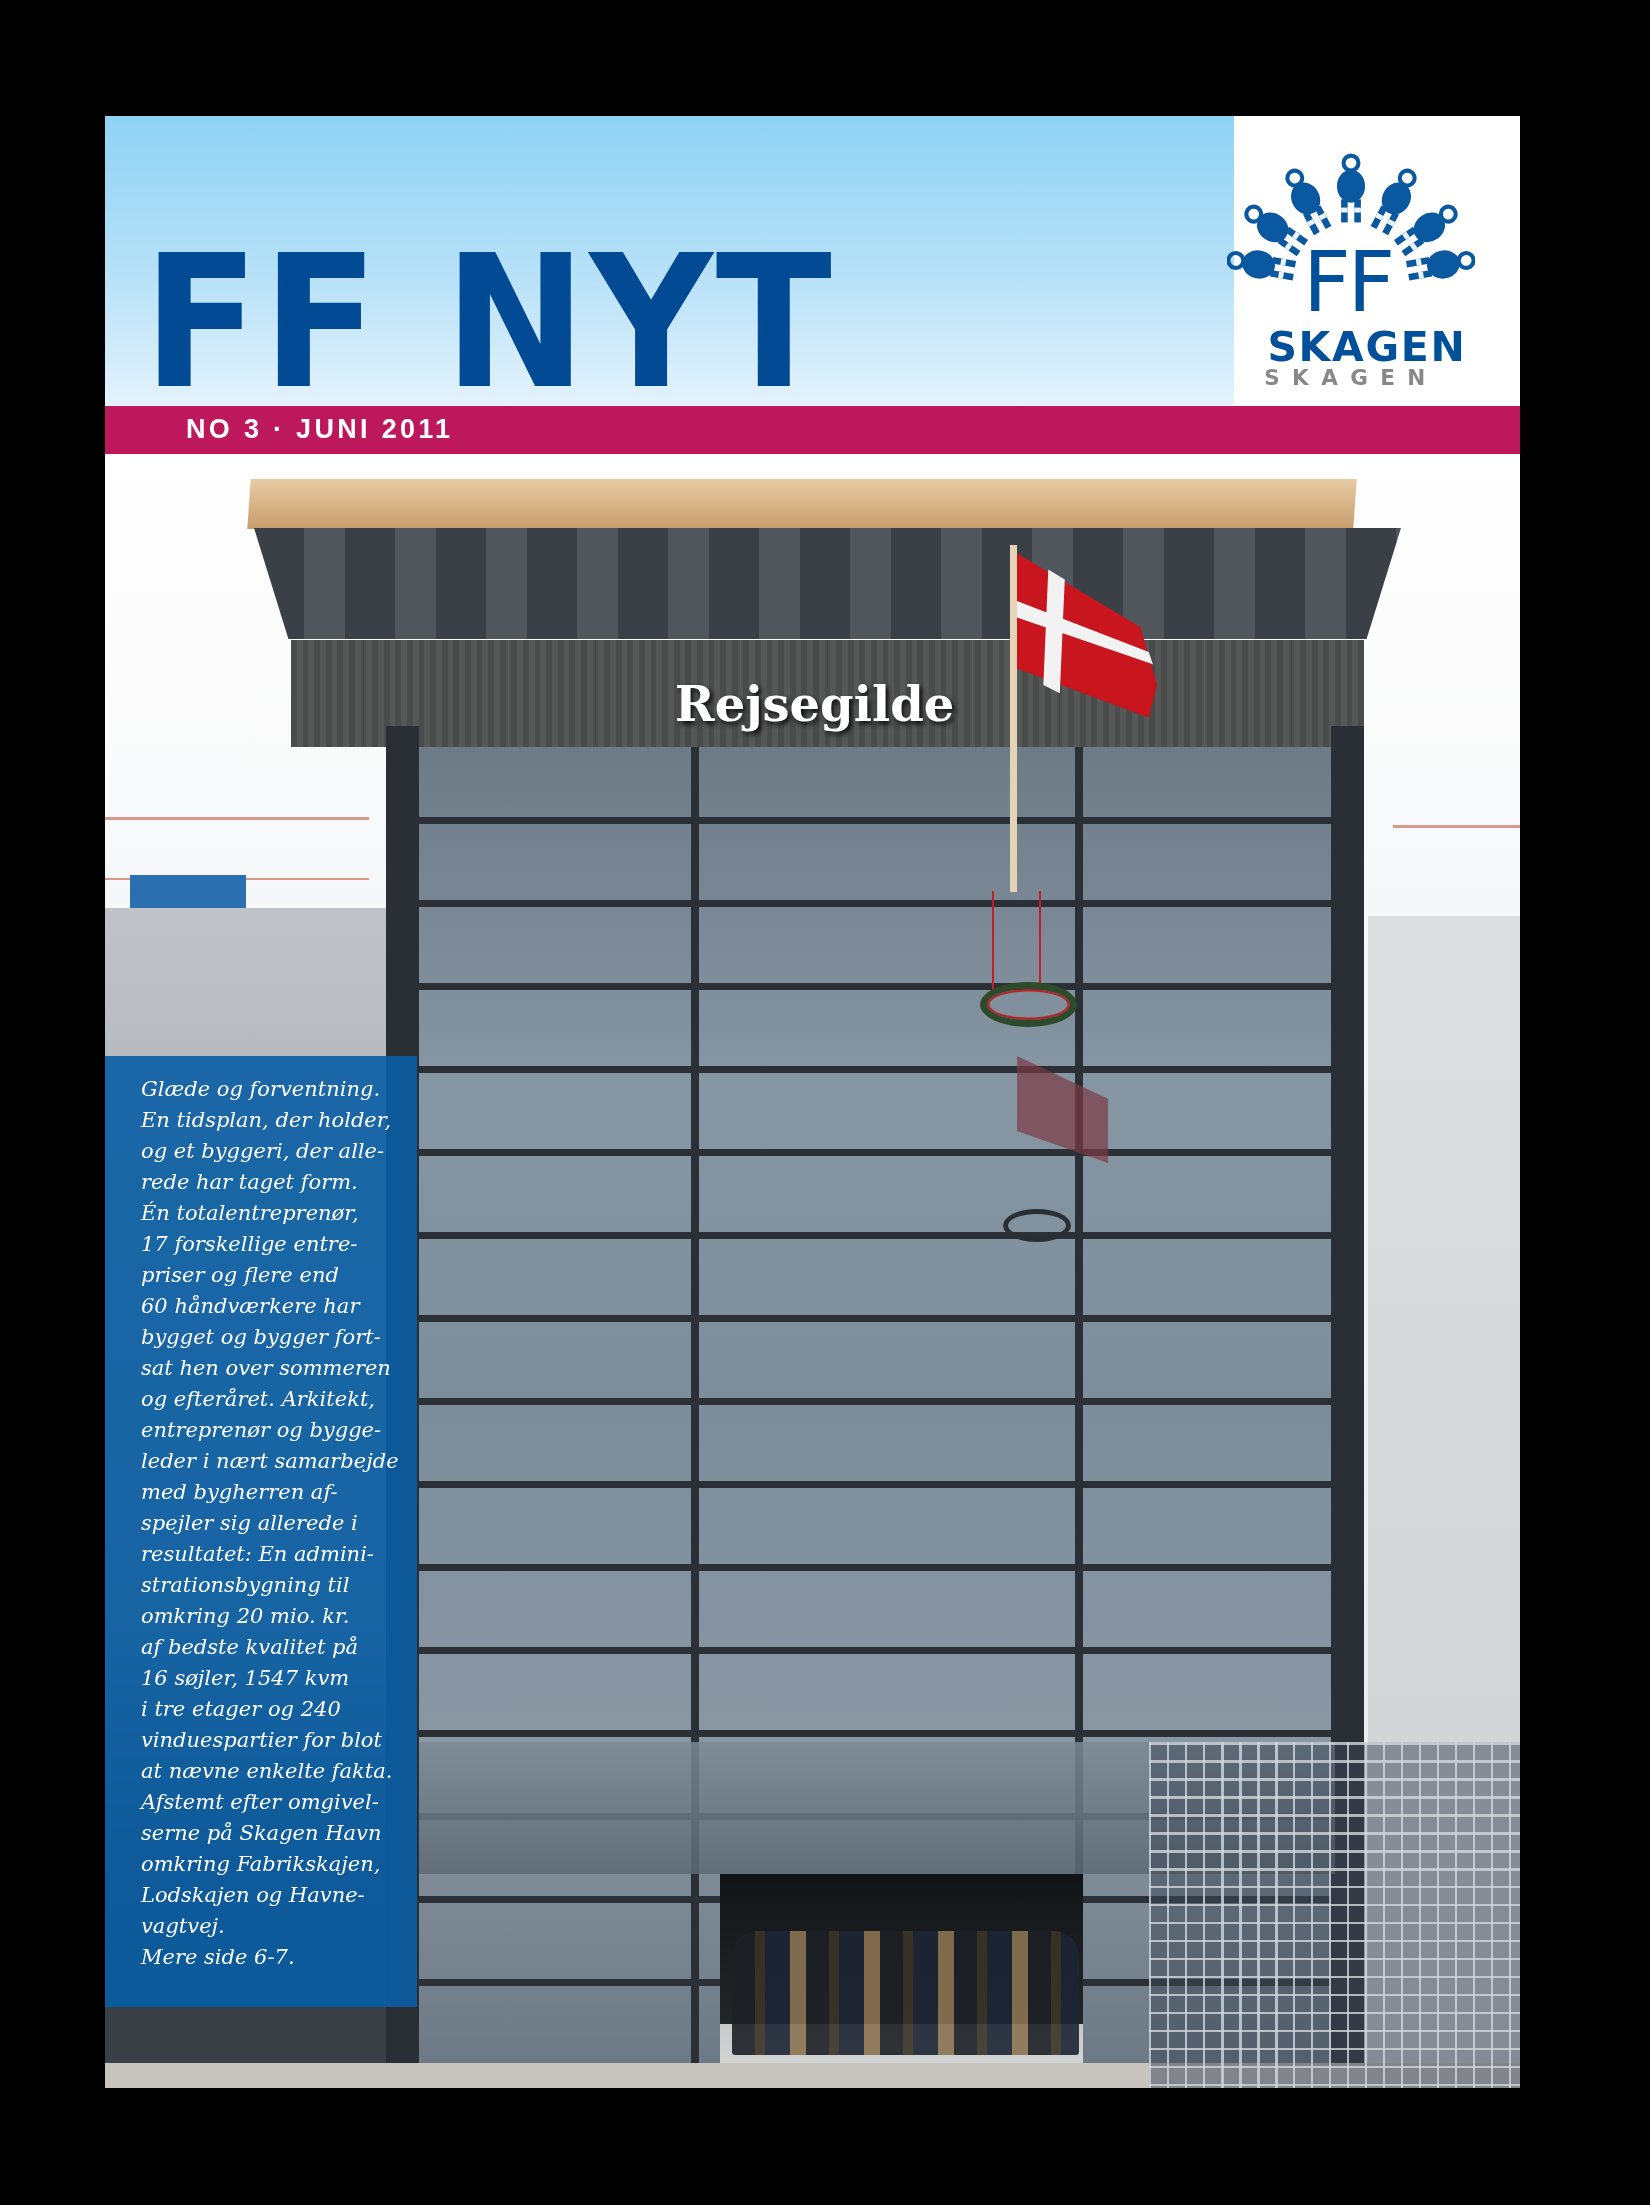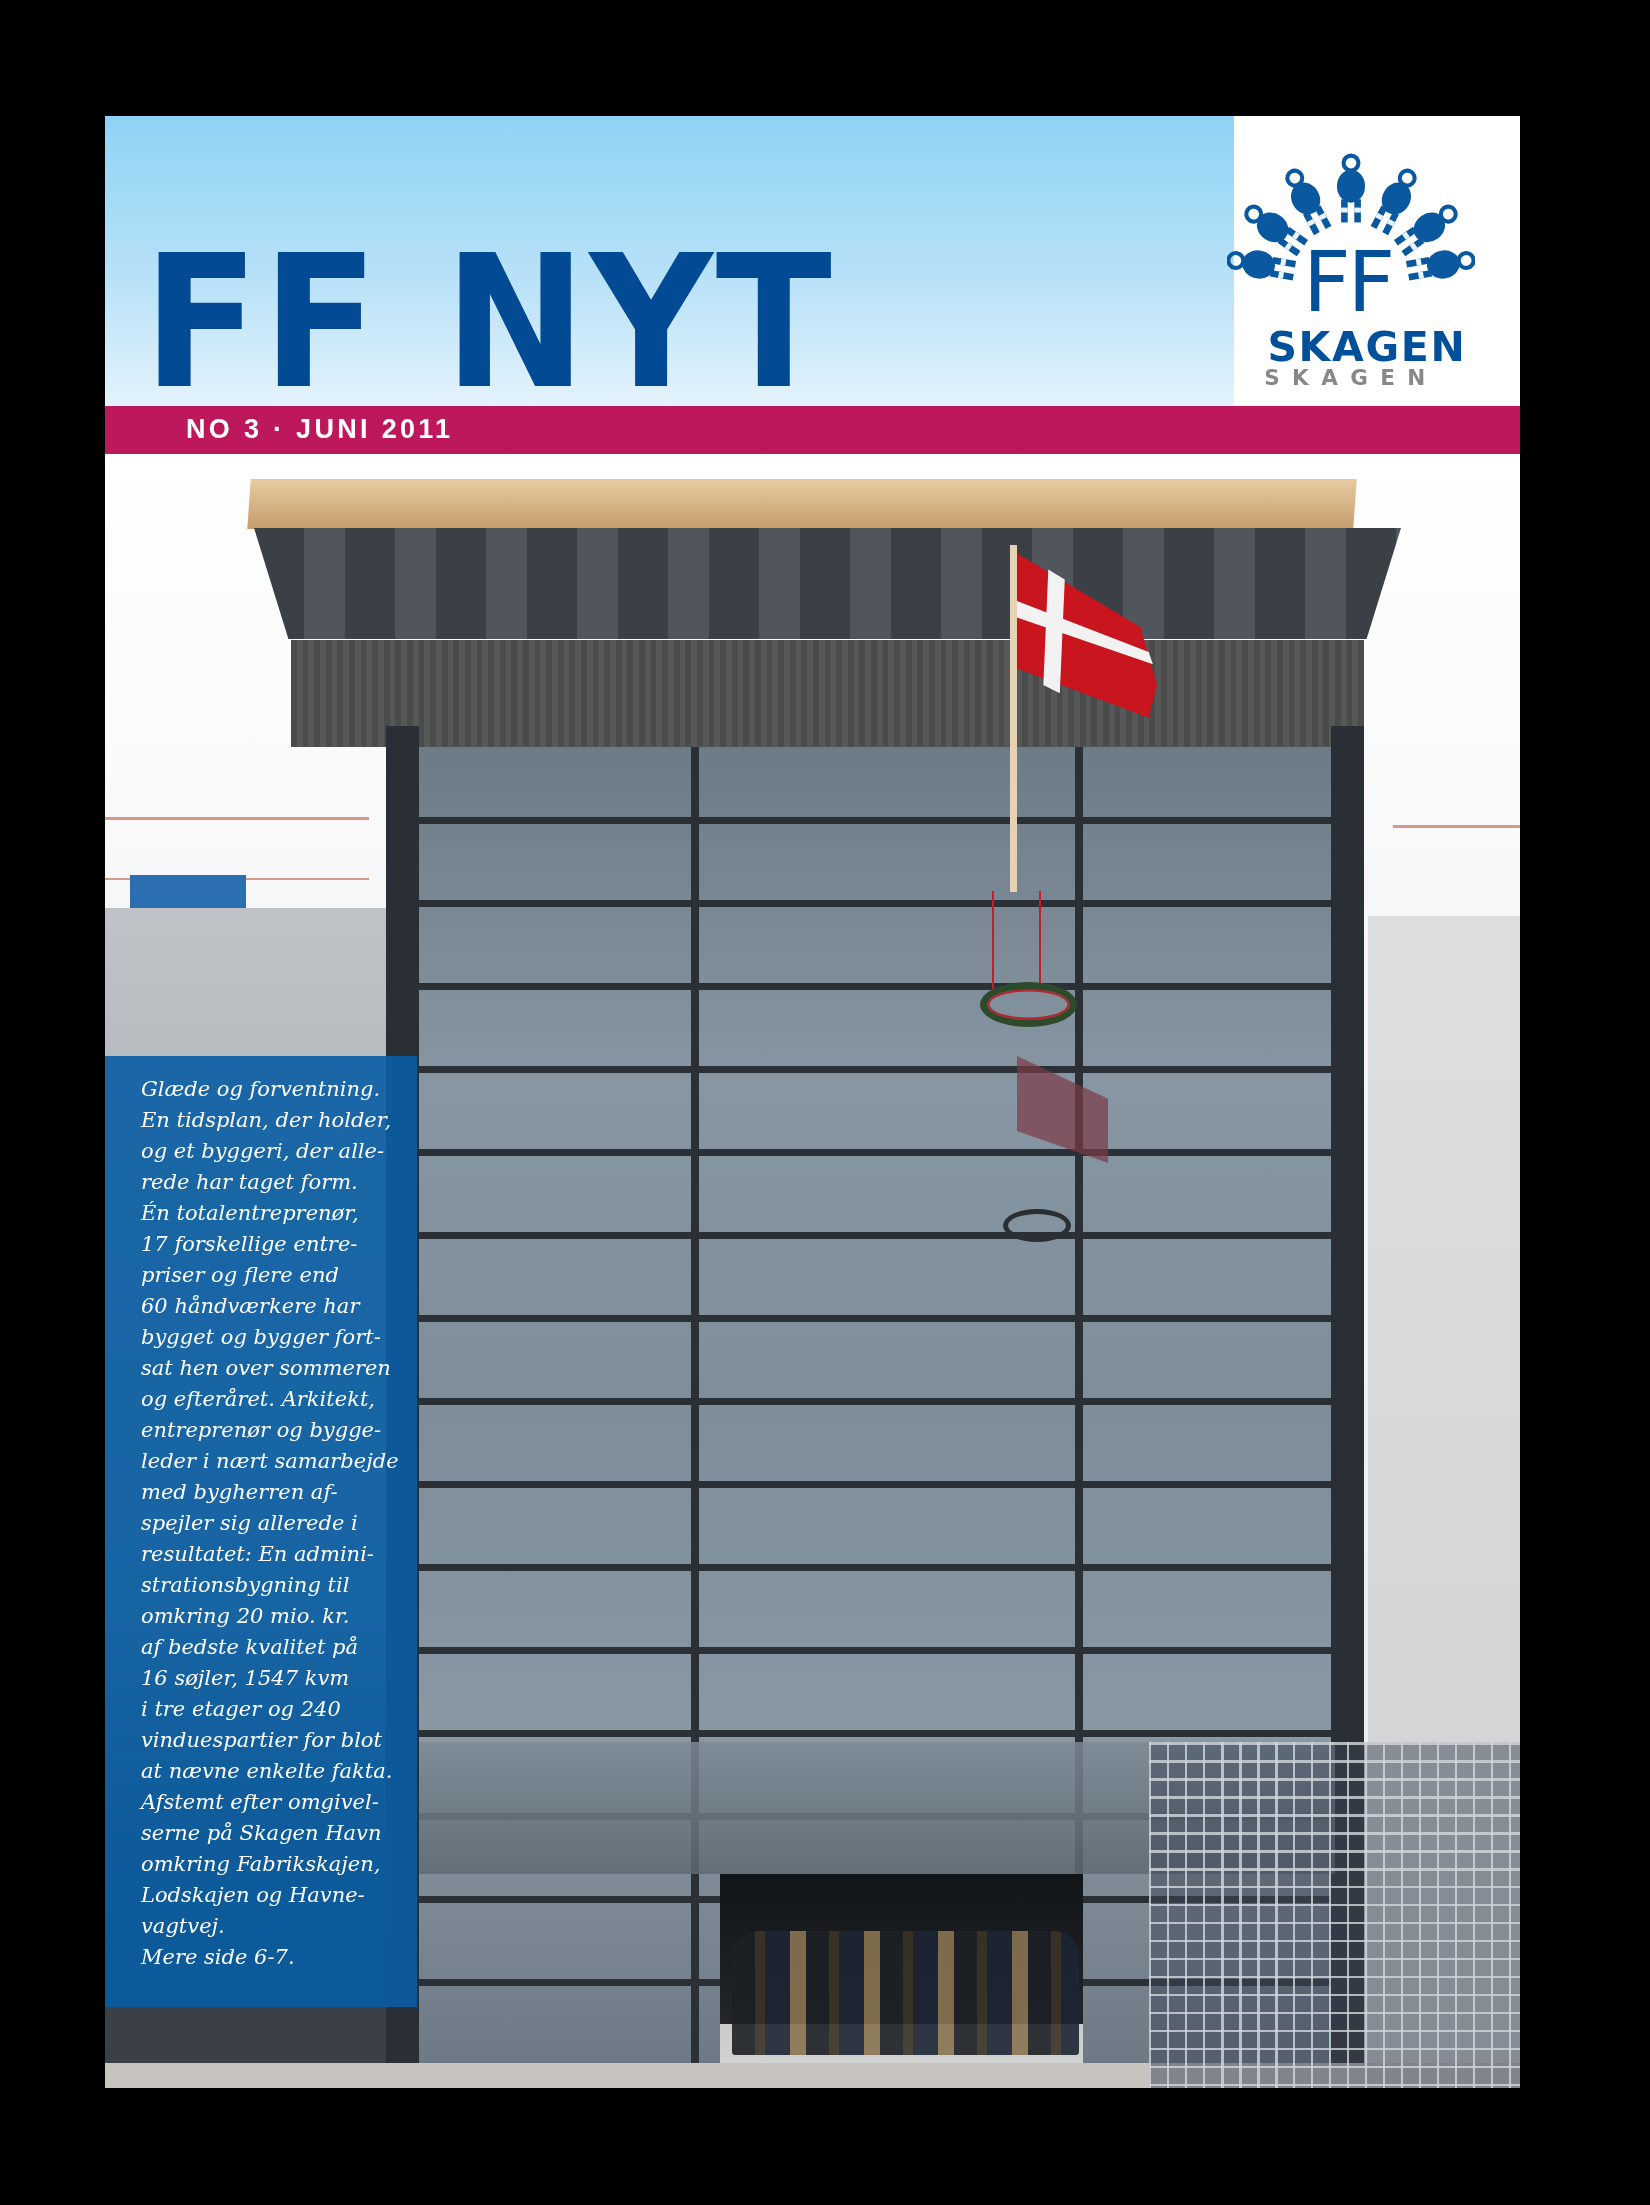--- a/index.html
+++ b/index.html
@@ -140,20 +140,21 @@
         <path d="M0,58 L160,120 L165,135 L0,78 Z" fill="#f2f2f2"></path>
         <path d="M38,20 L58,32 L52,170 L32,160 Z" fill="#f2f2f2"></path>
       </svg>
     </div>
 
     <div class="abs" style="left:887px;top:437px;width:45px;height:99px;border-left:2.5px solid #c0202a;border-right:2.5px solid #c0202a;"></div>
     <div class="abs" style="left:875px;top:528px;width:83px;height:31px;border:7.4px solid #2d4a2a;border-radius:50%;box-shadow:0 0 0 2.5px #b4262e inset;"></div>
     <div class="abs" style="left:898px;top:755px;width:58px;height:23px;border:5px solid #2a2f33;border-radius:50%;"></div>
     <div class="abs" style="left:912px;top:602px;width:91px;height:107px;background:#7a3a44;opacity:0.7;clip-path:polygon(0 0,100% 40%,100% 100%,0 70%);"></div>
 
+    <div class="headline">Rejsegilde</div>
 
     <div class="textbox">
       <p>Glæde og forventning.
 En tidsplan, der holder,
 og et byggeri, der alle-
 rede har taget form.
 Én totalentreprenør,
 17 forskellige entre-
 priser og flere end
 60 håndværkere har

